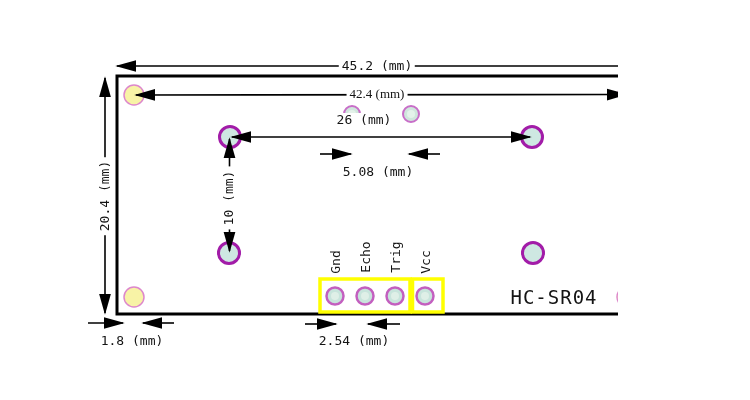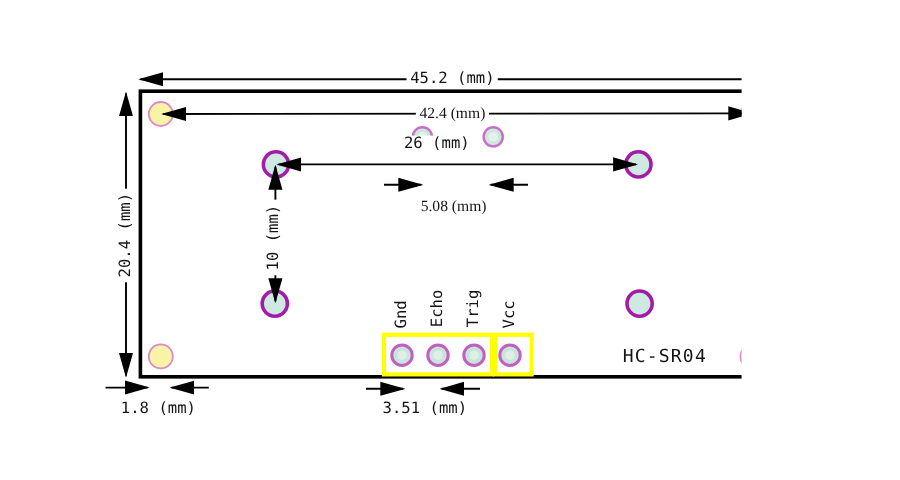--- a/index.html
+++ b/index.html
@@ -26,21 +26,21 @@
   .dim-label.rot { transform: translate(-50%, -50%) rotate(-90deg); padding: 0 4px; }
   .pin-label {
     position: absolute;
     font-size: 13px;
     line-height: 13px;
     white-space: nowrap;
     transform: translate(-50%, -50%) rotate(-90deg);
   }
   .board-name {
     position: absolute;
-    font-size: 15px;
+    font-size: 19px;
     line-height: 15px;
     letter-spacing: 1px;
     white-space: nowrap;
     transform: translate(-50%, -50%);
   }
 </style>
 </head>
 <body>
 
 <div id="canvas">
@@ -93,26 +93,26 @@
       <line x1="88" y1="323" x2="123" y2="323" marker-end="url(#ah)"></line>
       <line x1="174" y1="323" x2="143" y2="323" marker-end="url(#ah)"></line>
       <line x1="305" y1="324" x2="336" y2="324" marker-end="url(#ah)"></line>
       <line x1="400" y1="324" x2="368" y2="324" marker-end="url(#ah)"></line>
     </g>
   </svg>
 
   <div class="dim-label" style="left:377px; top:66px;">45.2 (mm)</div>
   <div class="dim-label" style="left:377px; top:94px;font-family:Liberation Serif, serif;">42.4 (mm)</div>
   <div class="dim-label" style="left:364px; top:120px;">26 (mm)</div>
-  <div class="dim-label" style="left:378px; top:172px;font-family:Liberation Serif, serif;">5.08 (mm)</div>
+  <div class="dim-label" style="left:378px; top:172px;">5.08 (mm)</div>
   <div class="dim-label rot" style="left:105px; top:196px;">20.4 (mm)</div>
   <div class="dim-label rot" style="left:229px; top:198px;">10 (mm)</div>
   <div class="dim-label rot" style="left:631px; top:196px;">17.4 (mm)</div>
   <div class="dim-label" style="left:132px; top:341px;">1.8 (mm)</div>
-  <div class="dim-label" style="left:354px; top:341px;">3.51 (mm)</div>
+  <div class="dim-label" style="left:354px; top:341px;">2.54 (mm)</div>
 
   <div class="pin-label" style="left:335px; top:262px;">Gnd</div>
   <div class="pin-label" style="left:365px; top:257px;">Echo</div>
   <div class="pin-label" style="left:395px; top:257px;">Trig</div>
   <div class="pin-label" style="left:425px; top:262px;">Vcc</div>
 
   <div class="board-name" style="left:554px; top:297px;">HC-SR04</div>
 
 </div>
 

